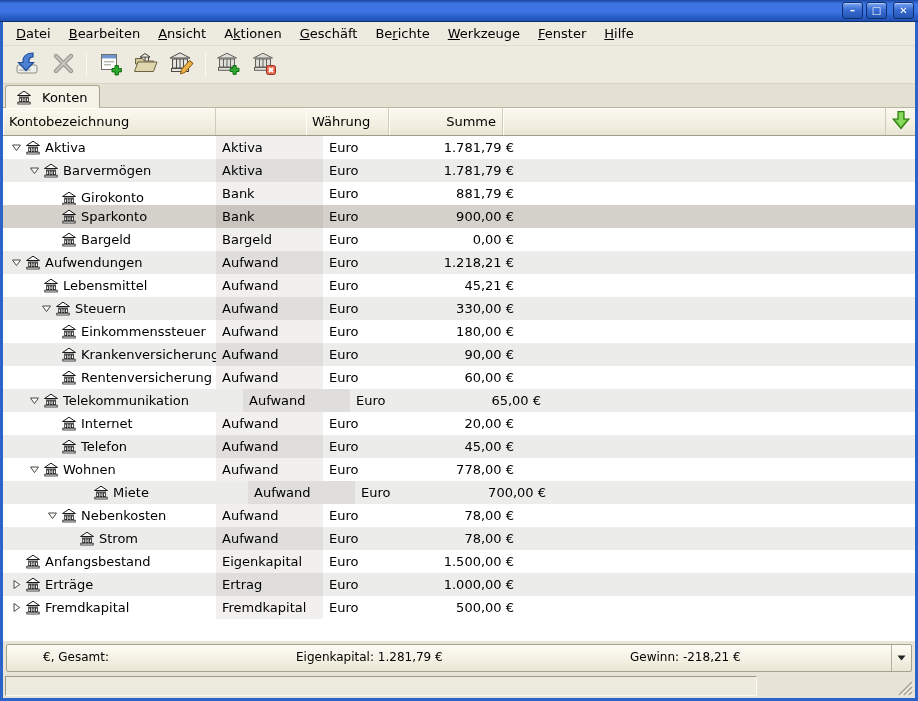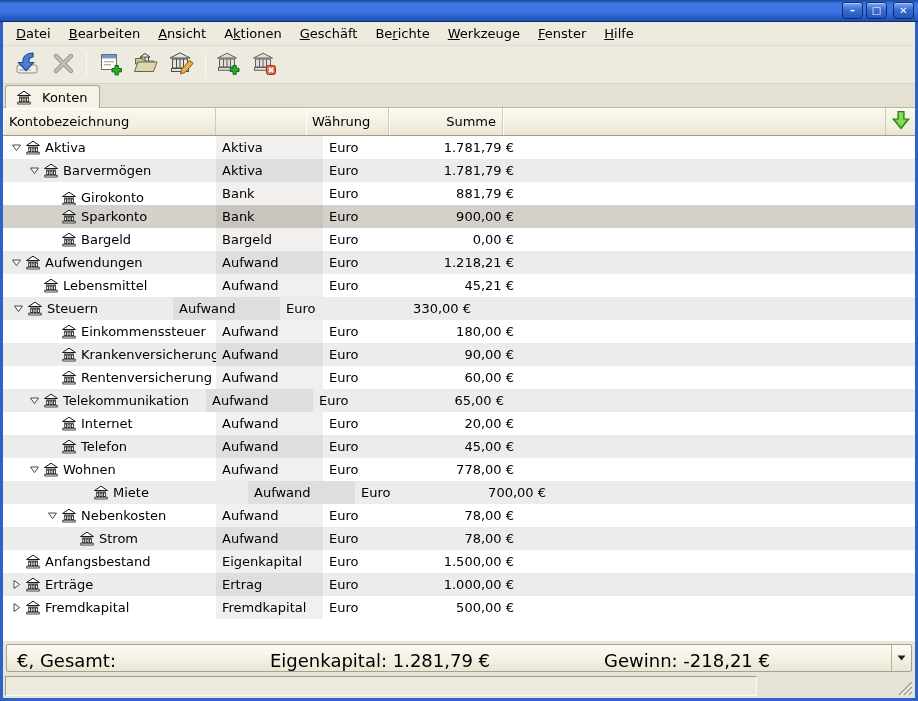--- a/index.html
+++ b/index.html
@@ -50,21 +50,21 @@
   .c-type{background:rgba(70,60,40,.075);padding-left:6px;}
   .c-curr{padding-left:6px;}
   .c-total{justify-content:flex-end;padding-right:6px;}
   .expander{width:14px;height:14px;flex:0 0 14px;display:flex;align-items:center;justify-content:center;cursor:pointer;}
   .acct-icon{width:16px;height:14px;flex:0 0 16px;margin:0 4px 0 2px;display:flex;align-items:center;}
   .rowfiller{flex:1;height:100%;}
   
   .summarystrip{height:33px;background:#e9e5d8;padding:3px 3px 2px 3px;}
   .summarybar{position:relative;height:28px;border:1px solid #a5a28c;border-radius:2px;
     background:linear-gradient(180deg,#fdfcf4 0%,#f3f0e2 60%,#e9e6d7 100%);}
-  .sumitem{position:absolute;top:5px;white-space:nowrap;font-size:18px;}
+  .sumitem{position:absolute;top:5px;white-space:nowrap;font-size:12px;margin-left:26px;}
   .sumdrop{position:absolute;right:0;top:0;bottom:0;width:20px;border-left:1px solid #b5b29c;display:flex;align-items:center;justify-content:center;cursor:pointer;}
   
   .statusbar{height:24px;background:#e7e3d6;display:flex;align-items:stretch;padding:2px;position:relative;}
   .statuspanel{width:752px;border:1px solid;border-color:#9d9a86 #fbfaf4 #fbfaf4 #9d9a86;background:#edeade;}
   .gripzone{flex:1;position:relative;}
   .grip{position:absolute;right:0;bottom:0;cursor:nwse-resize;}
 </style>
 </head>
 <body>
 
@@ -341,21 +341,21 @@
               </svg>
             </span>
             <span>Lebensmittel</span>
           </div>
           <div class="cell c-type" style="width: 107px;">Aufwand</div>
           <div class="cell c-curr" style="width: 83px;">Euro</div>
           <div class="cell c-total" style="width: 114px;">45,21 €</div>
           <div class="rowfiller"></div>
         </div>
         <div class="row stripe">
-          <div class="cell c-name" style="width: 170px; padding-left: 8px;">
+          <div class="cell c-name" style="width: 213px; padding-left: 36px;">
             <span class="expander">
               <svg width="11" height="11" viewBox="0 0 11 11">
                 <path d="M1.5 3 L9.5 3 L5.5 8.6 Z" fill="#fcfcfa" stroke="#4a4a46"></path>
               </svg>
             </span>
             <span class="acct-icon">
               <svg width="16" height="15" viewBox="0 0 16 15">
                 <path d="M1.5 5.5 L8 1.2 L14.5 5.5 Z" fill="#fdfdfb" stroke="#1a1a1a"></path>
                 <rect x="3" y="6.6" width="10" height="1" fill="#1a1a1a"></rect>
                 <rect x="3.7" y="8" width="1.9" height="3.6" fill="#fdfdfb" stroke="#1a1a1a" stroke-width="0.8"></rect>
@@ -425,21 +425,21 @@
               </svg>
             </span>
             <span>Rentenversicherung</span>
           </div>
           <div class="cell c-type" style="width: 107px;">Aufwand</div>
           <div class="cell c-curr" style="width: 83px;">Euro</div>
           <div class="cell c-total" style="width: 114px;">60,00 €</div>
           <div class="rowfiller"></div>
         </div>
         <div class="row stripe">
-          <div class="cell c-name" style="width: 203px; padding-left: 24px;">
+          <div class="cell c-name" style="width: 240px; padding-left: 24px;">
             <span class="expander">
               <svg width="11" height="11" viewBox="0 0 11 11">
                 <path d="M1.5 3 L9.5 3 L5.5 8.6 Z" fill="#fcfcfa" stroke="#4a4a46"></path>
               </svg>
             </span>
             <span class="acct-icon">
               <svg width="16" height="15" viewBox="0 0 16 15">
                 <path d="M1.5 5.5 L8 1.2 L14.5 5.5 Z" fill="#fdfdfb" stroke="#1a1a1a"></path>
                 <rect x="3" y="6.6" width="10" height="1" fill="#1a1a1a"></rect>
                 <rect x="3.7" y="8" width="1.9" height="3.6" fill="#fdfdfb" stroke="#1a1a1a" stroke-width="0.8"></rect>

